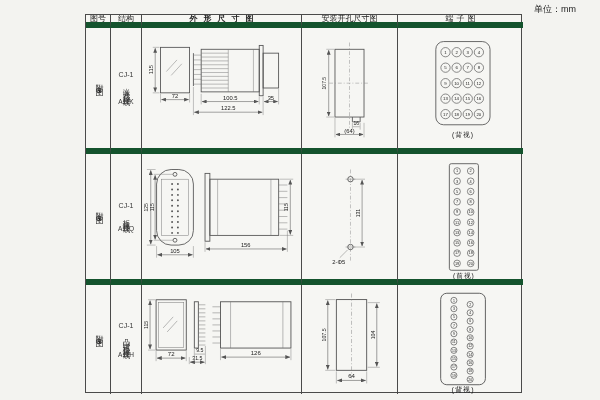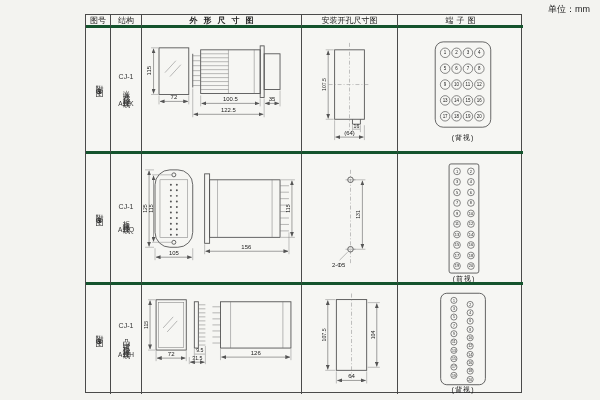--- a/index.html
+++ b/index.html
@@ -2,30 +2,30 @@
 <html><head>
 <meta charset="utf-8">
 <style>
   * { margin:0; padding:0; box-sizing:border-box; }
   html,body { width:600px; height:400px; }
   body {
     background:#f3f3f0;
     font-family:"Liberation Sans","DejaVu Sans",sans-serif;
     color:#333; position:relative; overflow:hidden;
   }
-  .unit { position:absolute; top:3px; right:10px; font-size:9px; color:#222; }
+  .unit { position:absolute; top:3px; right:24px; font-size:9px; color:#222; }
   .table {
     position:absolute; left:85px; top:14px; width:437px; height:379px;
     display:grid;
     grid-template-columns:25px 31px 160px 96px 125px;
     grid-template-rows:13px 126px 131px 109px;
     border:1px solid #4a4a4a; background:#f6f6f3;
   }
   .cell {
-    border-right:1px solid #4a4a4a; border-bottom:3px solid #14532d;
+    border-right:1px solid #4a4a4a; border-bottom:6px solid #14532d;
     display:flex; align-items:center; justify-content:center;
     overflow:hidden; position:relative;
   }
   .cell:nth-child(5n) { border-right:none; }
   .cell:nth-child(n+16) { border-bottom:none; }
   .hd { font-size:8px; color:#222; white-space:nowrap; }
   .hd-outline { letter-spacing:6px; text-indent:6px;font-weight:bold; }
   .hd-terminal { letter-spacing:3px; text-indent:3px; }
   .vtext { writing-mode:vertical-lr; text-orientation:upright; }
   .fig { font-size:8px; letter-spacing:4px; color:#222; }

